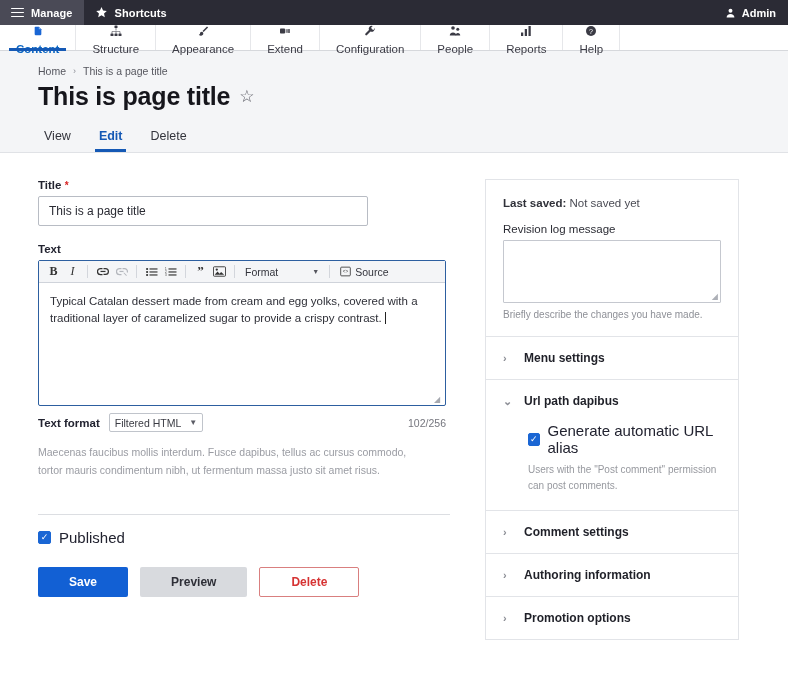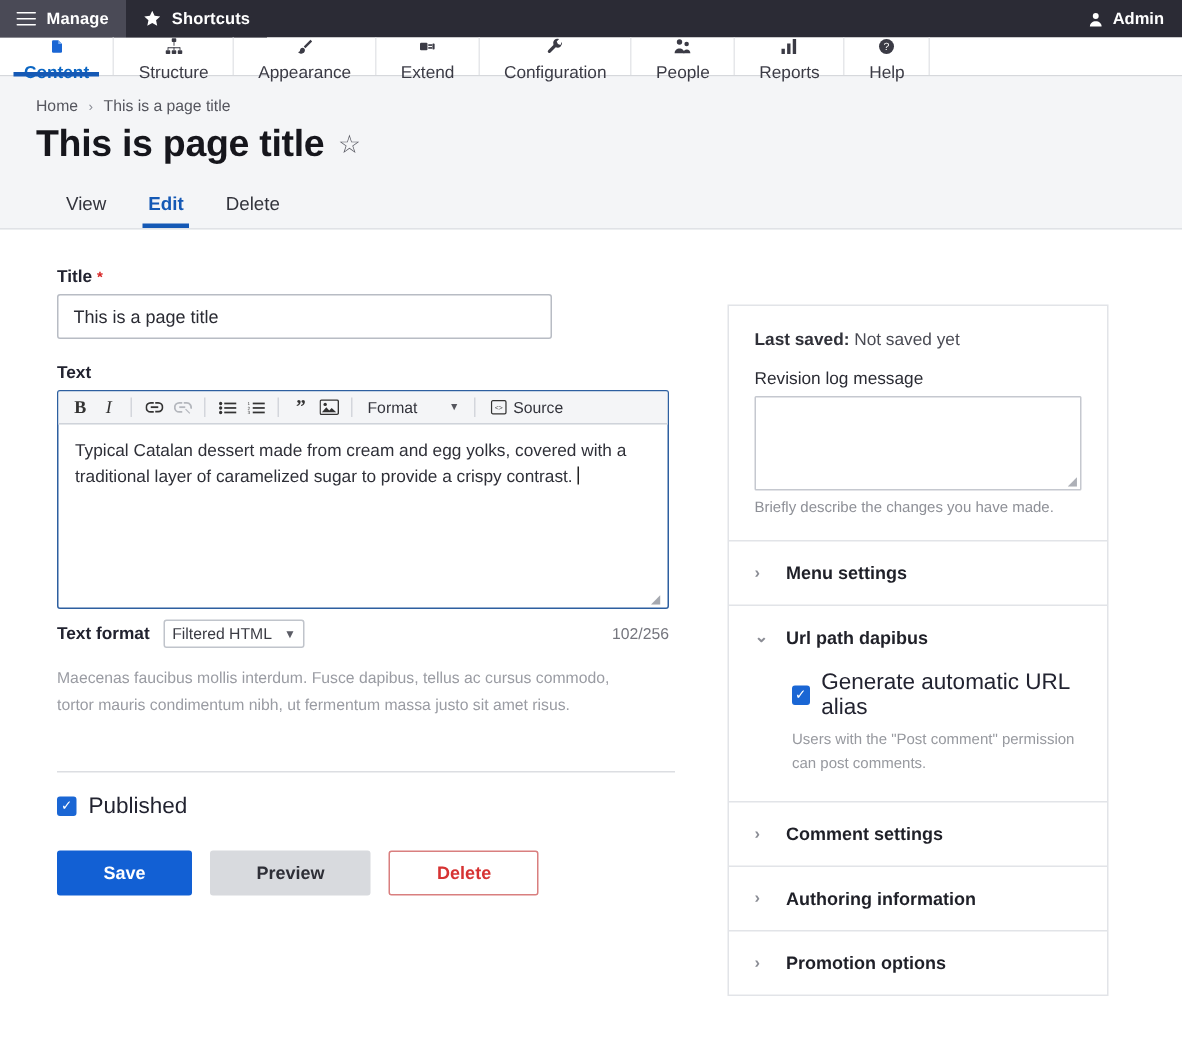--- a/index.html
+++ b/index.html
@@ -71,21 +71,21 @@
     height: 3px; background: #1559b5;
   }
   .nav-spacer { flex: 1; }
 
   
   .page-header {
     background: #f4f5f7;
     padding: 14px 0 0 0;
     border-bottom: 1px solid #e0e2e6;
   }
-  .hdr-inner { padding: 0 24px; }
+  .hdr-inner { padding: 0 38px; }
   .breadcrumb {
     font-size: 10.5px; color: #55565e; display: flex; align-items: center; gap: 7px;
     margin-bottom: 5px;
   }
   .breadcrumb a { color: #55565e; text-decoration: none; }
   .bc-sep { color: #8b8d96; font-size: 9px; }
   .page-title-row { display: flex; align-items: center; gap: 9px; margin: 0 0 12px 0; }
   h1.page-title {
     font-size: 25px; font-weight: bold; margin: 0; color: #16161c; letter-spacing: -.2px;
   }
@@ -100,21 +100,21 @@
   }
   .tab.active { color: #1559b5; font-weight: bold; }
   .tab.active::after {
     content: ""; position: absolute; left: 10px; right: 10px; bottom: 0;
     height: 3px; background: #1559b5;
   }
 
   
   .layout { display: flex; padding: 26px 38px 0 38px; gap: 35px; }
   .col-main { width: 412px; flex: none; }
-  .col-side { width: 254px; flex: none; margin-top: 24px; }
+  .col-side { width: 254px; flex: none; }
 
   label.fl { display: block; font-size: 11.5px; font-weight: bold; color: #222330; margin-bottom: 5px; }
   .req { color: #d72222; font-size: 10px; }
 
   input.text-field {
     width: 330px; height: 30px;
     border: 1px solid #b8bcc4; border-radius: 2px;
     padding: 0 10px; font-size: 12px; font-family: inherit; color: #2a2b33;
     background: #fff;
   }
@@ -130,21 +130,21 @@
     padding: 3px 6px; height: 22px;
   }
   .ck-btn {
     width: 17px; height: 16px;
     display: flex; align-items: center; justify-content: center;
     font-size: 11px; color: #333;
   }
   .ck-btn.dim { color: #b4b7bd; }
   .ck-sep { width: 1px; height: 13px; background: #d3d6dc; margin: 0 4px; }
   .ck-format {
-    display: flex; align-items: center; gap: 21px;
+    display: flex; align-items: center; gap: 34px;
     padding: 0 4px; font-size: 10.5px; color: #33343c;
   }
   .ck-caret { font-size: 7px; color: #55565e; }
   .ck-source { display: flex; align-items: center; gap: 4px; font-size: 10.5px; color: #33343c; padding: 0 4px; }
   .ck-body {
     height: 122px; padding: 10px 11px;
     font-size: 11.5px; line-height: 1.5; color: #2f3038;
     position: relative;
   }
   .caret-bar {

